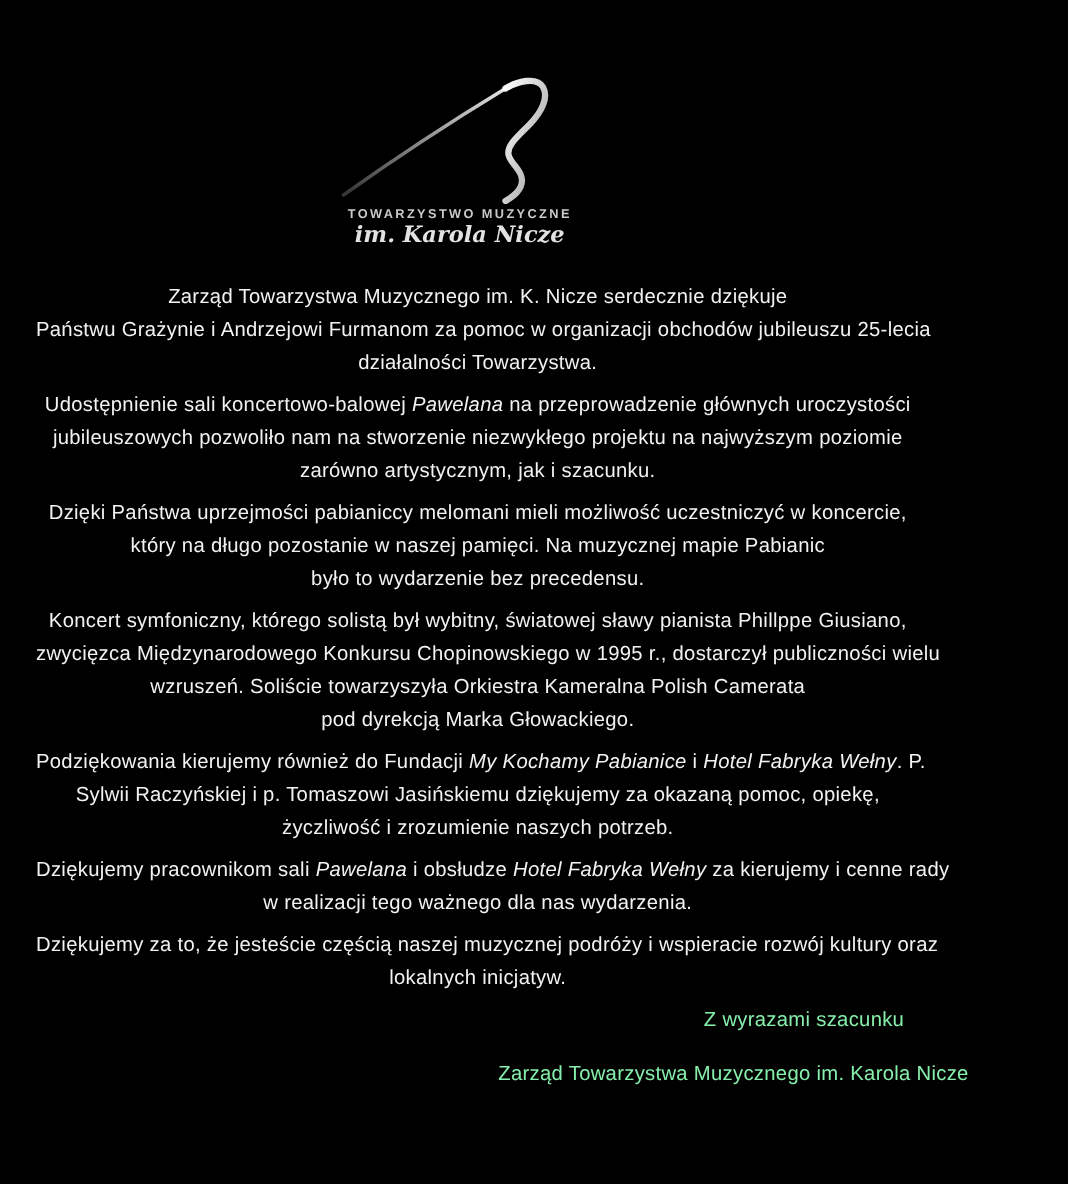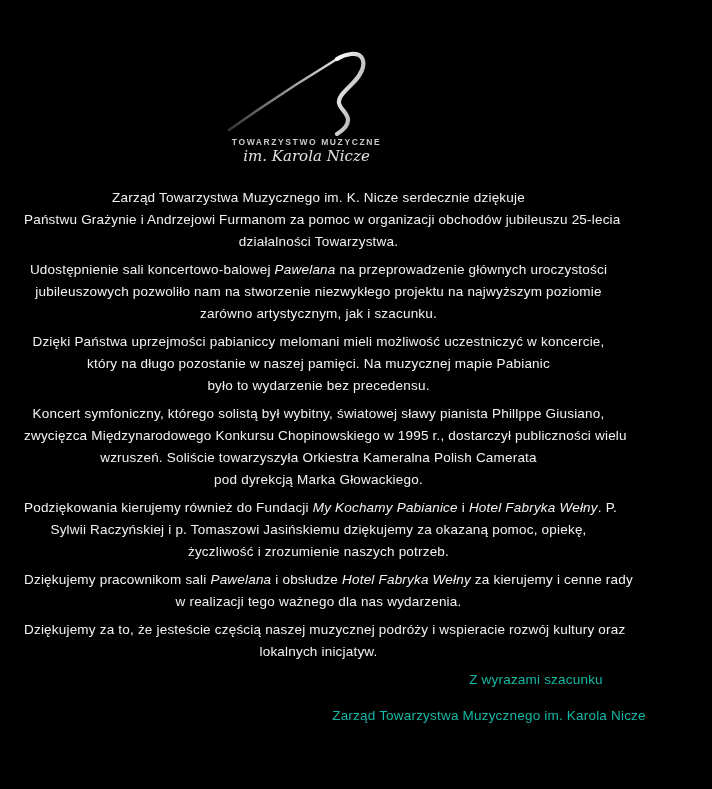--- a/index.html
+++ b/index.html
@@ -12,37 +12,37 @@
 
   
   .logo { padding-top:46px; text-align:center; }
   .logo svg { display:block; margin:0 auto 1px auto; }
   .org-name {
     color:#c9c9c9; font-size:8.5px; line-height:10px;
     letter-spacing:1.6px; font-weight:bold;
   }
   .org-patron {
     color:#e2e2e2; font-family:"DejaVu Serif", serif;
-    font-style:italic; font-size:15px; line-height:17px; margin-top:1px;
+    font-style:italic; font-size:15px; line-height:17px; margin-top:1px;font-weight:bold;
   }
 
   
   .letter {
     margin-top:22px; text-align:center;
     color:#f2f2f2; font-size:13.5px; line-height:22px;
     letter-spacing:0.2px;
     padding-left:24px;
   }
   .letter p { margin:0 0 6px 0; }
   .line { display:block; white-space:nowrap; }
   em { font-style:italic; }
 
   
   .signature {
-    color:#14b8a6; font-size:13.5px; line-height:22px;
+    color:#86efac; font-size:13.5px; line-height:22px;
     letter-spacing:0.2px; 
   }
   .sig1 { margin-left:360px; width:352px; text-align:center; white-space:nowrap; }
   .sig2 { margin-left:266px; width:446px; text-align:center; white-space:nowrap; margin-top:14px; }
 </style>
 </head>
 <body>
 
 <div class="page">
 

